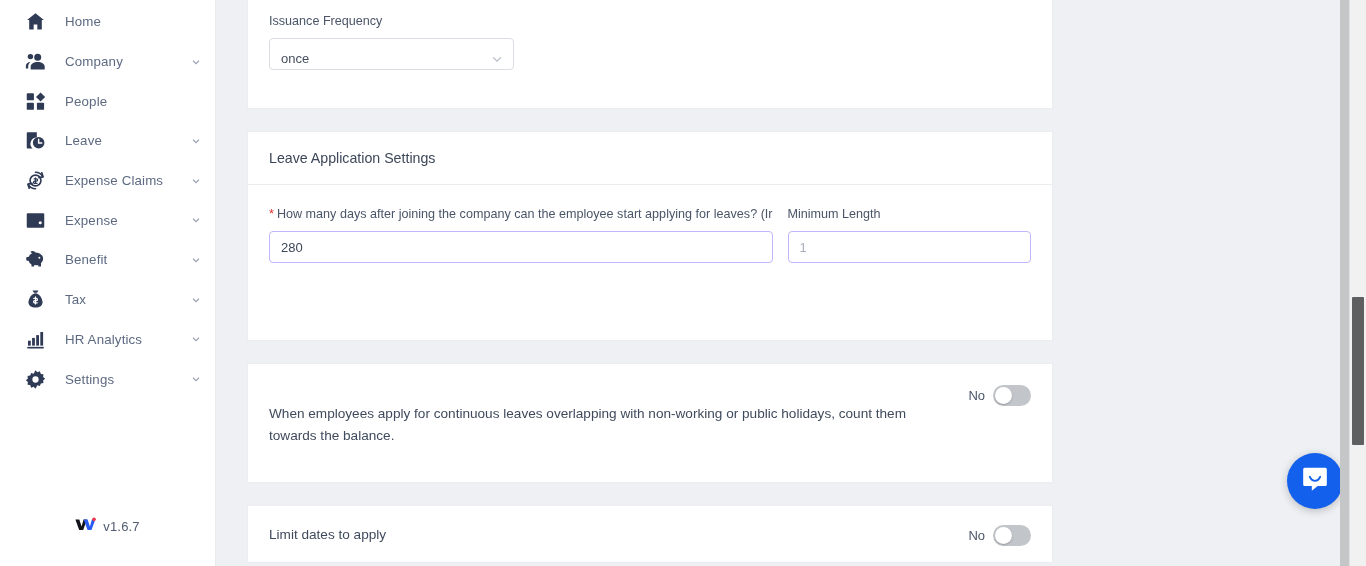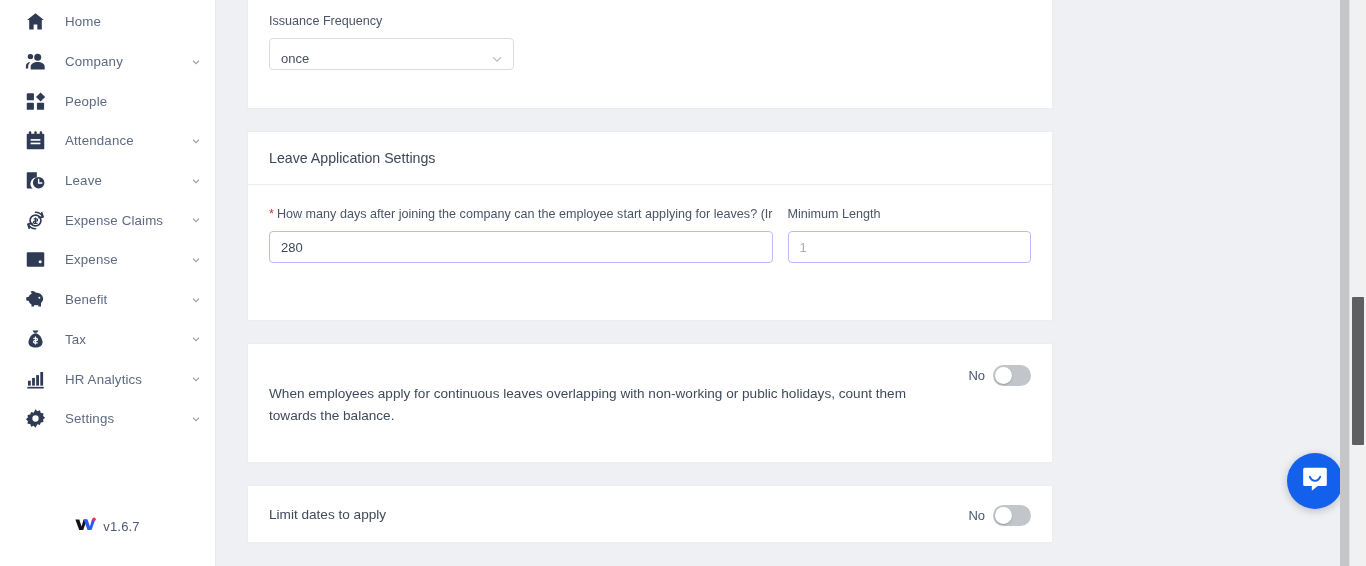--- a/index.html
+++ b/index.html
@@ -273,38 +273,20 @@
     </span>
     <span class="nav-label">People</span>
     <span class="chev hidden">
       <svg width="10" height="10" viewBox="0 0 12 12" fill="none" stroke="currentColor" stroke-width="1.4">
           <path d="M2.5 4.5 6 8l3.5-3.5"></path>
         </svg>
     </span>
   </div>
 
 
-  <div class="nav-item">
-    <span class="nav-icon">
-      <svg width="21" height="21" viewBox="0 0 24 24" fill="currentColor">
-        <rect x="4.5" y="1.5" width="2.6" height="4" rx="1"></rect>
-        <rect x="10.7" y="1.5" width="2.6" height="4" rx="1"></rect>
-        <rect x="16.9" y="1.5" width="2.6" height="4" rx="1"></rect>
-        <path d="M3 4.2h18a1 1 0 0 1 1 1V21a1 1 0 0 1-1 1H3a1 1 0 0 1-1-1V5.2a1 1 0 0 1 1-1z"></path>
-        <rect x="6.4" y="10.4" width="11.2" height="1.9" fill="#fff"></rect>
-        <rect x="6.4" y="14.4" width="11.2" height="1.9" fill="#fff"></rect>
-      </svg>
-    </span>
-    <span class="nav-label">Attendance</span>
-    <span class="chev">
-      <svg width="10" height="10" viewBox="0 0 12 12" fill="none" stroke="currentColor" stroke-width="1.4">
-          <path d="M2.5 4.5 6 8l3.5-3.5"></path>
-        </svg>
-    </span>
-  </div>
 
   <div class="nav-item">
     <span class="nav-icon">
       <svg width="21" height="21" viewBox="0 0 24 24" fill="currentColor">
         <path d="M3 2.5h10.5v6.2A7 7 0 0 0 8.7 21H3a1 1 0 0 1-1-1V3.5a1 1 0 0 1 1-1z"></path>
         <circle cx="15.6" cy="14.6" r="6.6"></circle>
         <path d="M15.6 10.6v4.2h3.6" stroke="#fff" stroke-width="1.6" fill="none" stroke-linecap="round"></path>
       </svg>
     </span>
     <span class="nav-label">Leave</span>
@@ -437,21 +419,21 @@
             <svg width="12" height="12" viewBox="0 0 12 12" fill="none" stroke="currentColor" stroke-width="1.3">
                 <path d="M2.2 4.4 6 8.2l3.8-3.8"></path>
               </svg>
           </span>
         </div>
       </div>
     </section>
 
     <section class="card">
       <div class="card-head">Leave Application Settings</div>
-      <div class="card-body" style="padding-bottom:57px;">
+      <div class="card-body" style="padding-bottom:77px;">
         <div class="row2">
           <div class="col-a">
             <div class="field-label">
               <span class="req-star">*</span><span>How many days after joining the company can the employee start applying for leaves? (Ir</span>
             </div>
             <div class="inp">
               <span>280</span>
             </div>
           </div>
           <div class="col-b">

